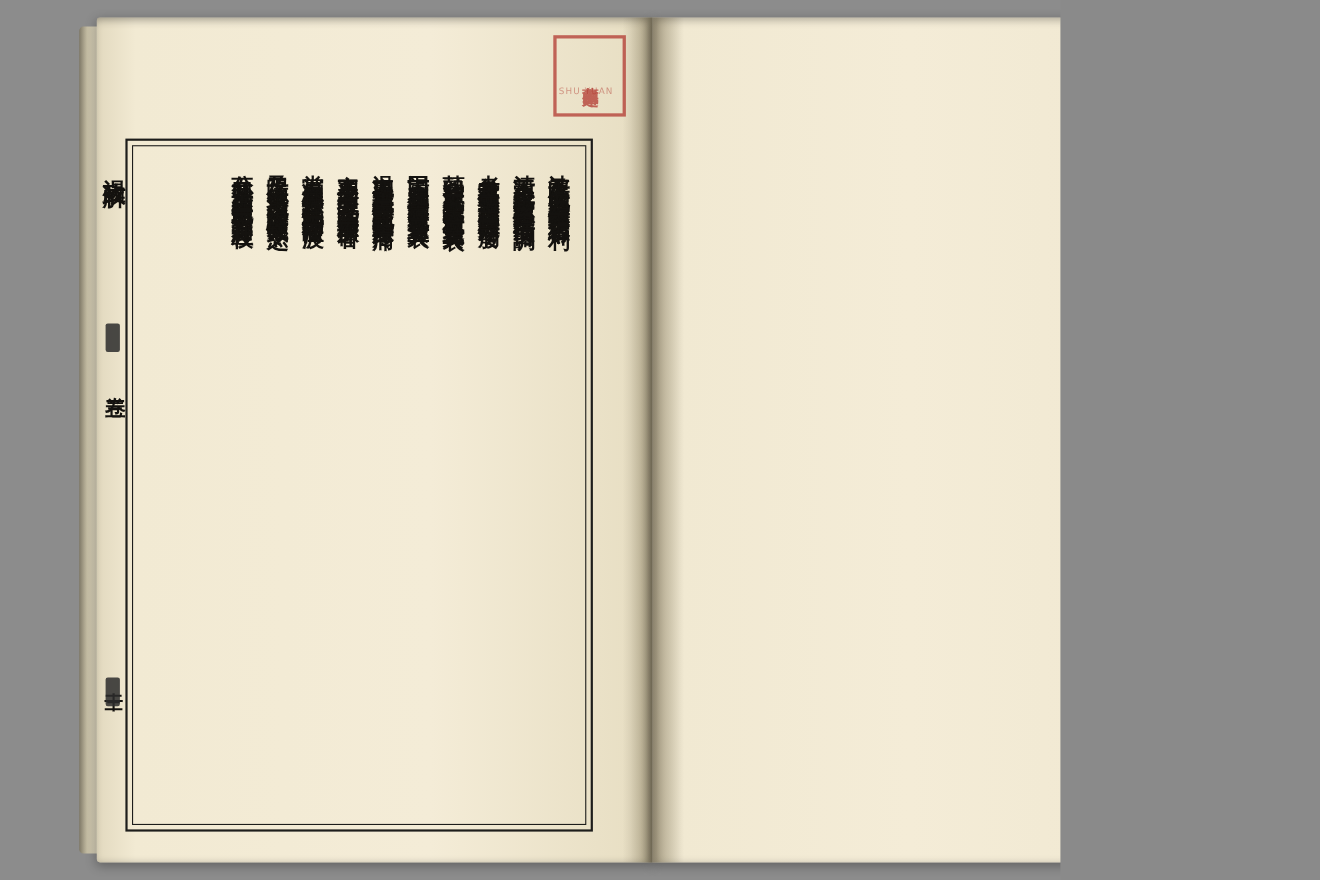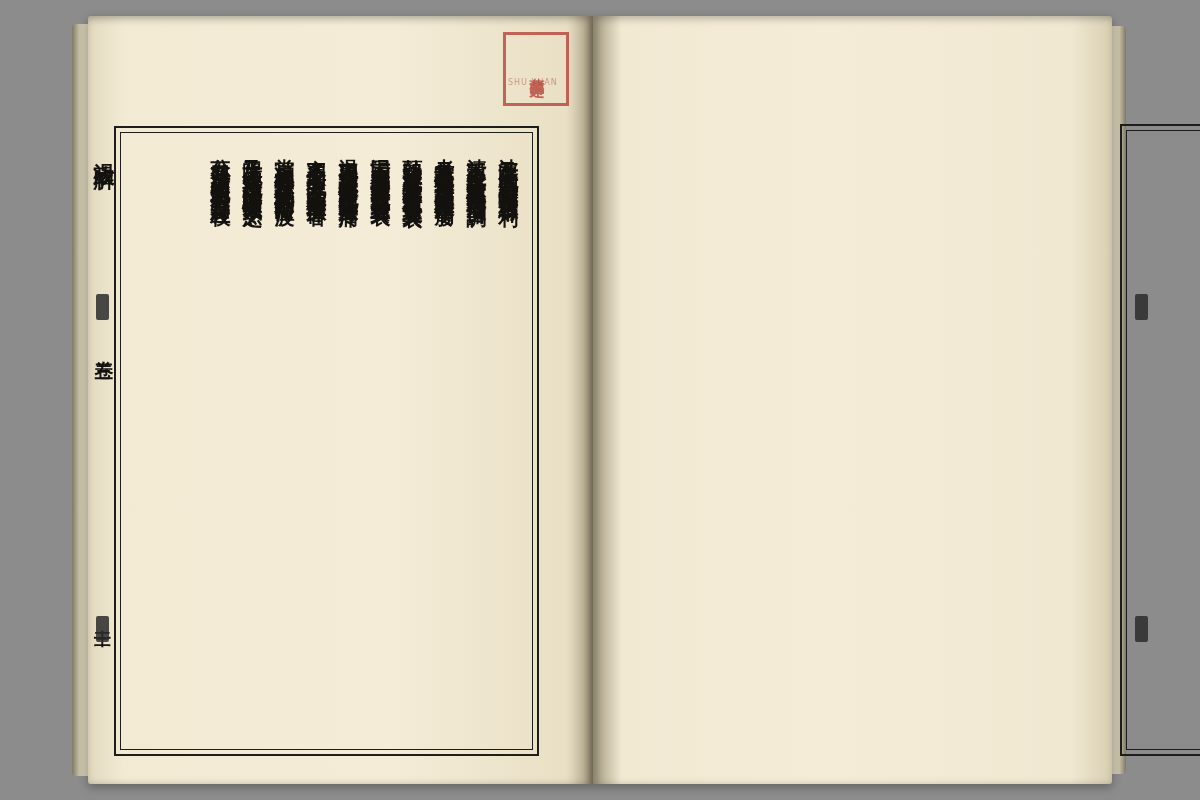--- a/index.html
+++ b/index.html
@@ -2,21 +2,21 @@
 <html><head>
 <meta charset="utf-8">
 <style>
   html, body {
     margin: 0;
     padding: 0;
     background: #8a8a8a;
   }
   #page {
     position: relative;
-    width: 1200px;
+    width: 964px;
     height: 800px;
     background: #8c8c8c;
     overflow: hidden;
     font-family: "DejaVu Sans", sans-serif;
   }
 
   
   .book {
     position: absolute;
     left: 88px;

